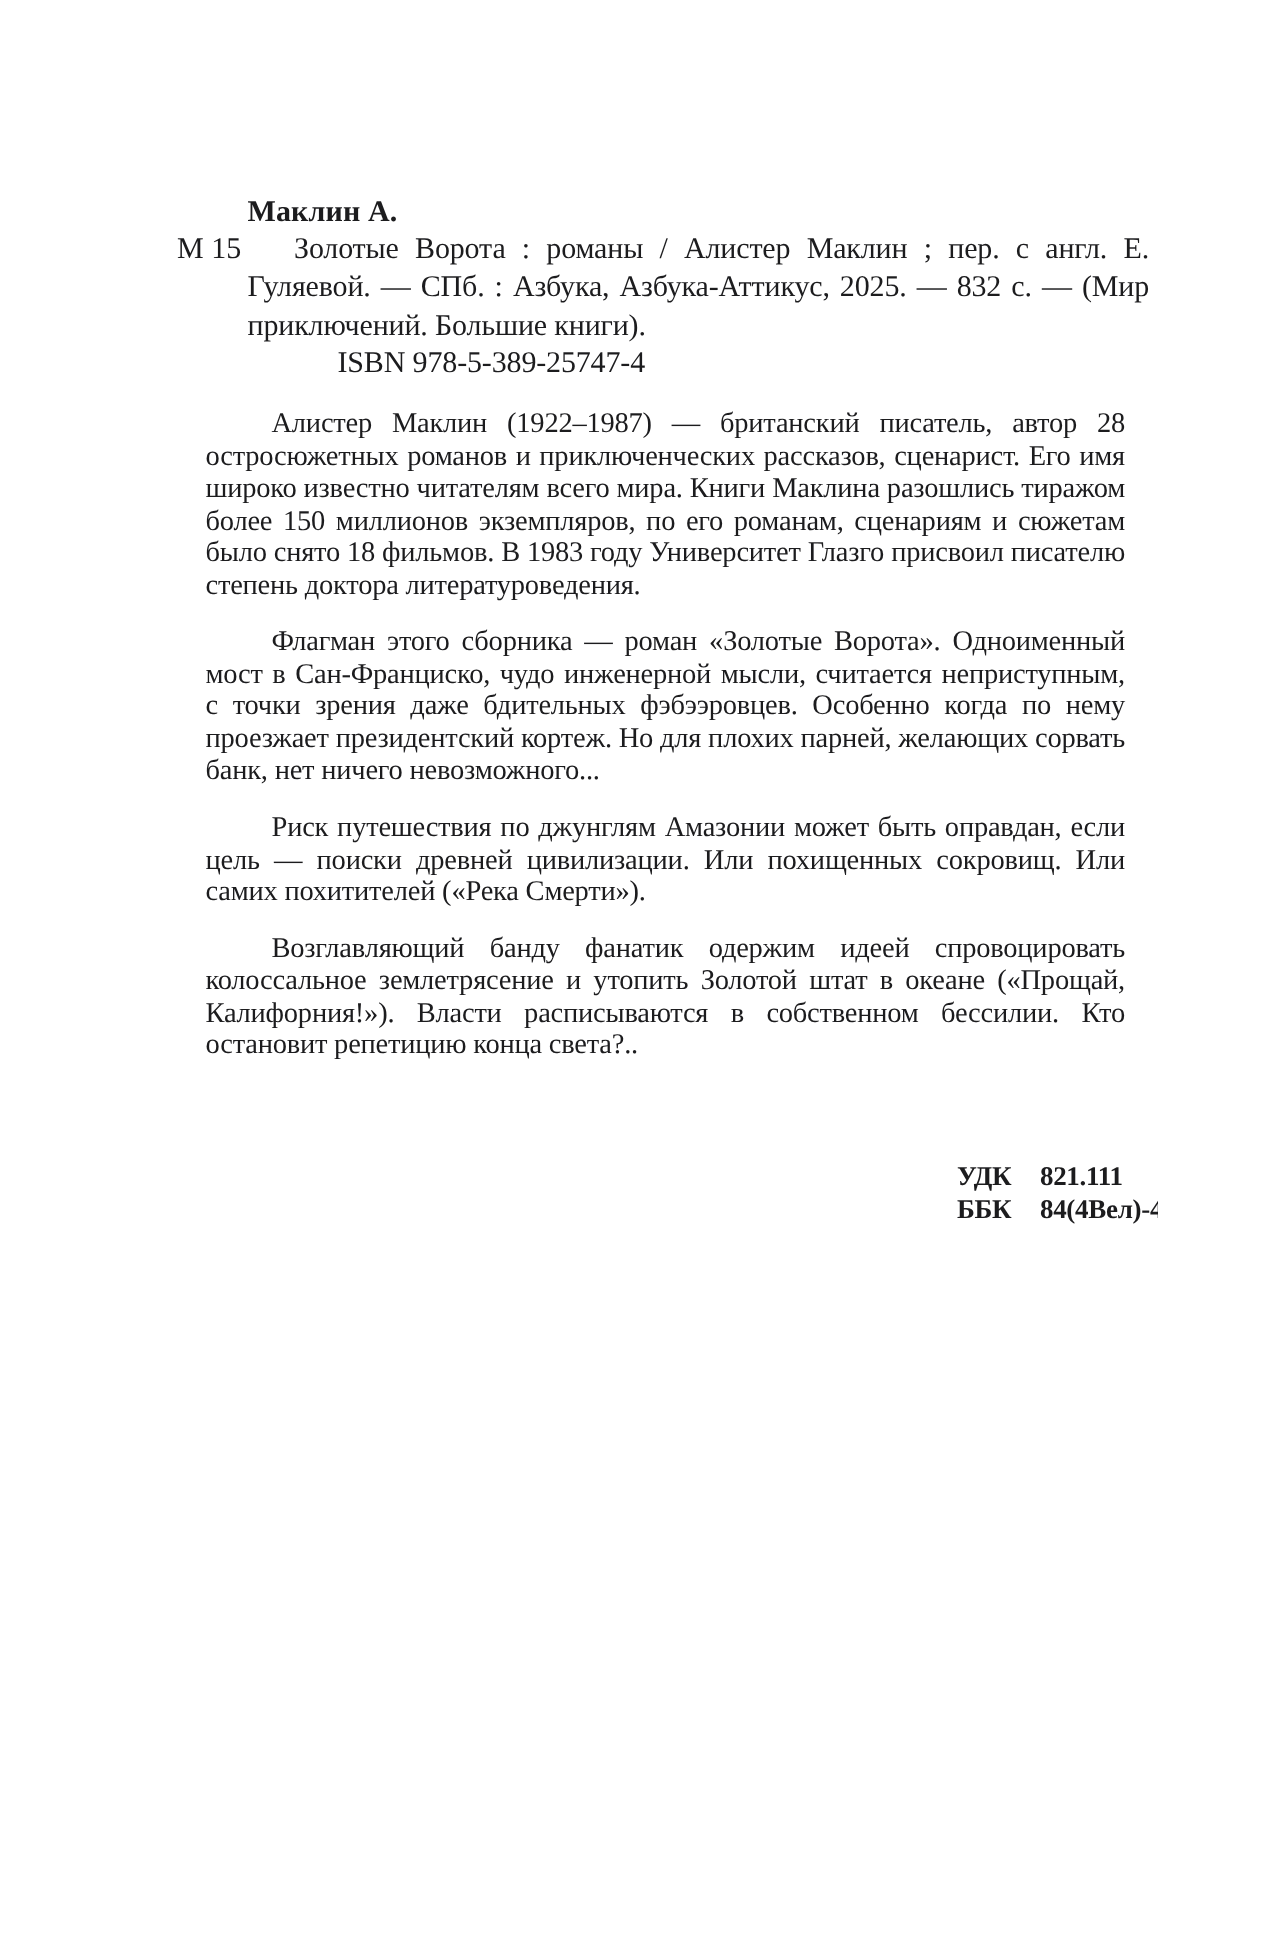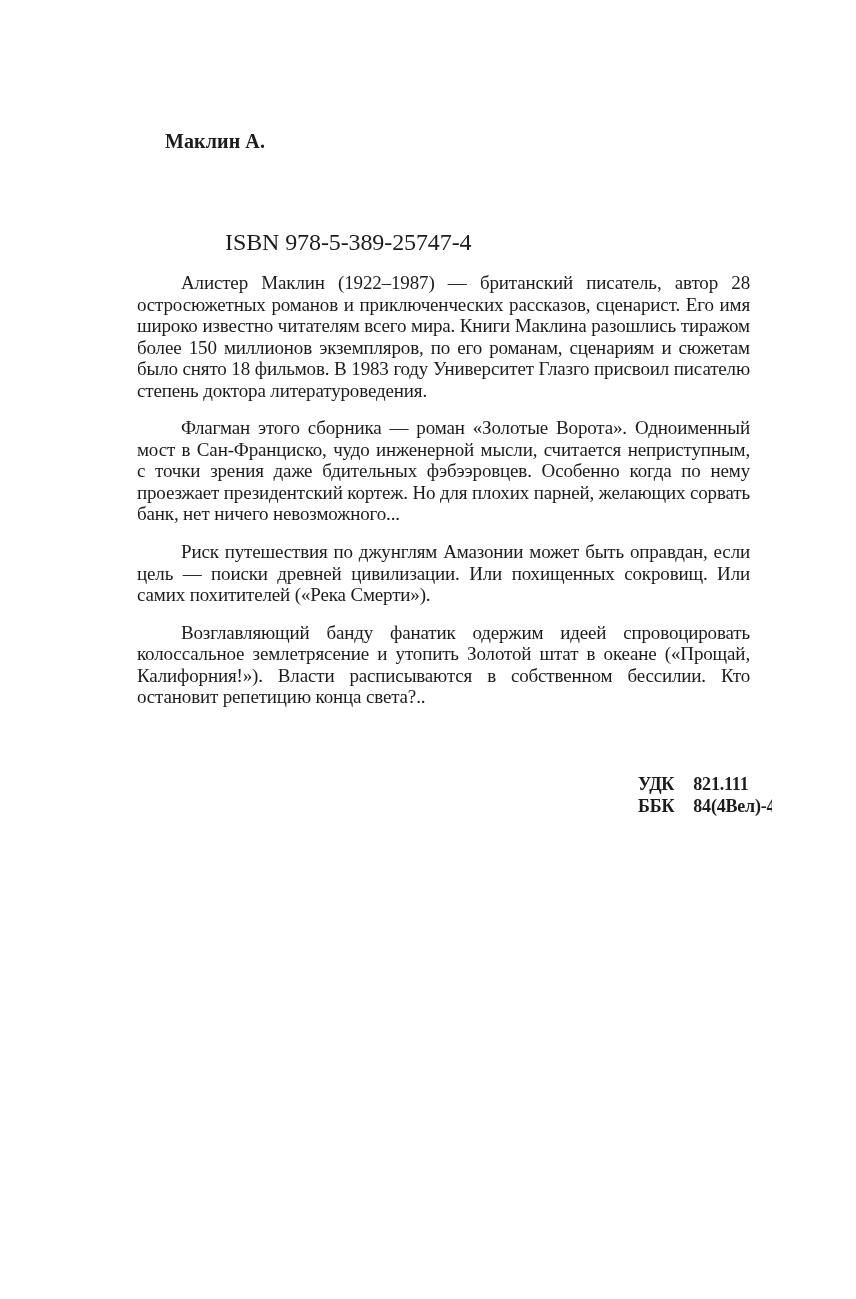--- a/index.html
+++ b/index.html
@@ -44,21 +44,21 @@
     font-size: 20px;
     line-height: 25.4px;
     text-align: justify;
     text-indent: 31px;
     letter-spacing: -0.1px;
   }
   .isbn-line {
     position: absolute;
     left: 225px;
     top: 230px;
-    font-size: 24px;
+    font-size: 20px;
     line-height: 25px;
     letter-spacing: -0.1px;
     white-space: nowrap;
   }
   .annotation {
     position: absolute;
     left: 121px;
     top: 256px;
     width: 645px;
     font-size: 19px;
@@ -83,20 +83,24 @@
   .code-row .code-label { display: inline-block; min-width: 42px; }
   .code-row .code-value { display: inline-block; margin-left: 9px; }
 </style>
 </head>
 <body>
 
 <div class="page">
 
   <div class="author-heading">Маклин А.</div>
 
+  <div class="entry-wrap">
+    <span class="classification-code">М 15</span>
+    <p class="entry">Золотые Ворота : романы / Алистер Маклин ; пер. с англ. Е. Гуляевой. — СПб. : Азбука, Азбука-Аттикус, 2025. — 832 с. — (Мир приключений. Большие книги).</p>
+  </div>
 
   <div class="isbn-line">ISBN 978-5-389-25747-4</div>
 
   <div class="annotation">
     <p>Алистер Маклин (1922–1987) — британский писатель, автор 28 остросюжетных романов и приключенческих рассказов, сценарист. Его имя широко известно читателям всего мира. Книги Маклина разошлись тиражом более 150 миллионов экземпляров, по его романам, сценариям и сюжетам было снято 18 фильмов. В 1983 году Университет Глазго присвоил писателю степень доктора литературоведения.</p>
     <p>Флагман этого сборника — роман «Золотые Ворота». Одноименный мост в Сан-Франциско, чудо инженерной мысли, считается неприступным, с точки зрения даже бдительных фэбээровцев. Особенно когда по нему проезжает президентский кортеж. Но для плохих парней, желающих сорвать банк, нет ничего невозможного...</p>
     <p>Риск путешествия по джунглям Амазонии может быть оправдан, если цель — поиски древней цивилизации. Или похищенных сокровищ. Или самих похитителей («Река Смерти»).</p>
     <p>Возглавляющий банду фанатик одержим идеей спровоцировать колоссальное землетрясение и утопить Золотой штат в океане («Прощай, Калифорния!»). Власти расписываются в собственном бессилии. Кто остановит репетицию конца света?..</p>
   </div>
 

